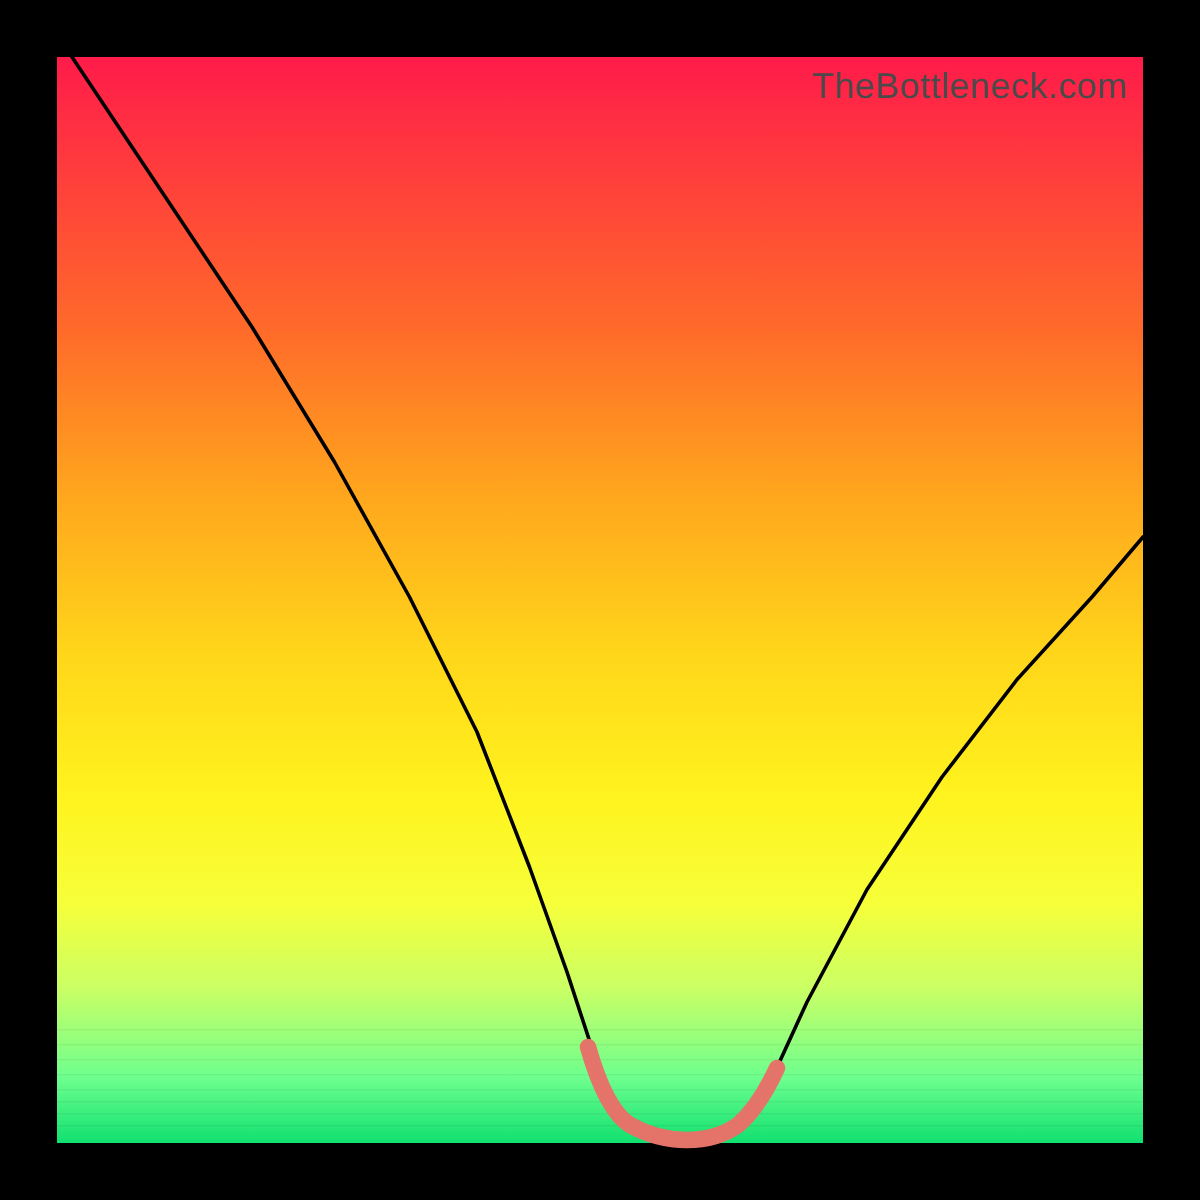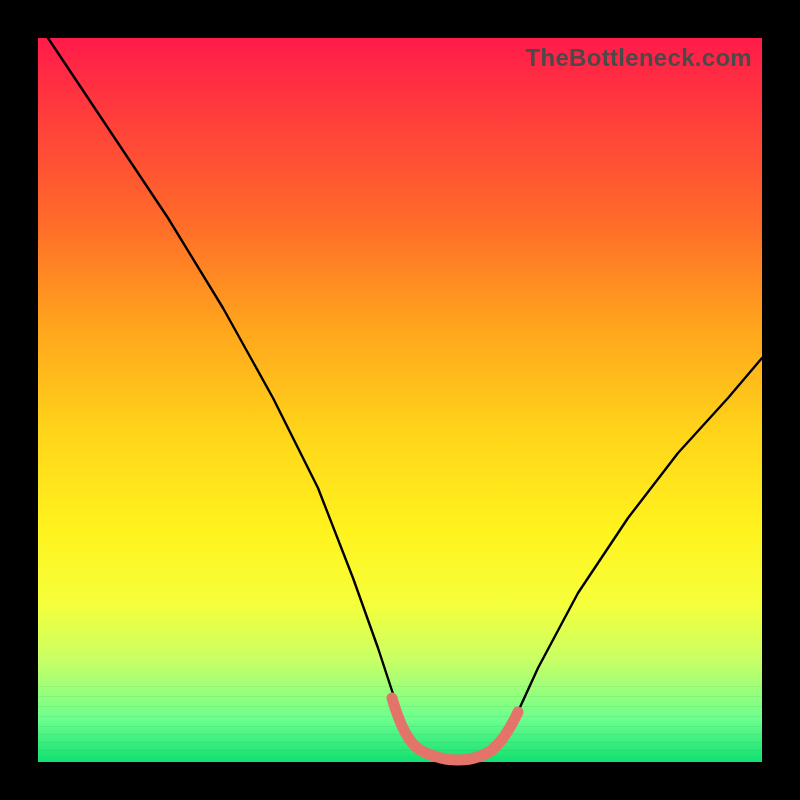--- a/index.html
+++ b/index.html
@@ -43,21 +43,21 @@
     width: 100%;
     height: 1px;
     background: rgba(0,0,0,0.05);
   }
   .watermark {
     position: absolute;
     top: 6px;
     right: 10px;
     color: #4a4a4a;
     font-size: 24px;
-    font-weight: 700;
+    font-weight: 400;
     letter-spacing: 0.3px;
     user-select: none;
   }
   svg.curve {
     position: absolute;
     left: 0;
     top: 0;
     width: 100%;
     height: 100%;
     overflow: visible;

